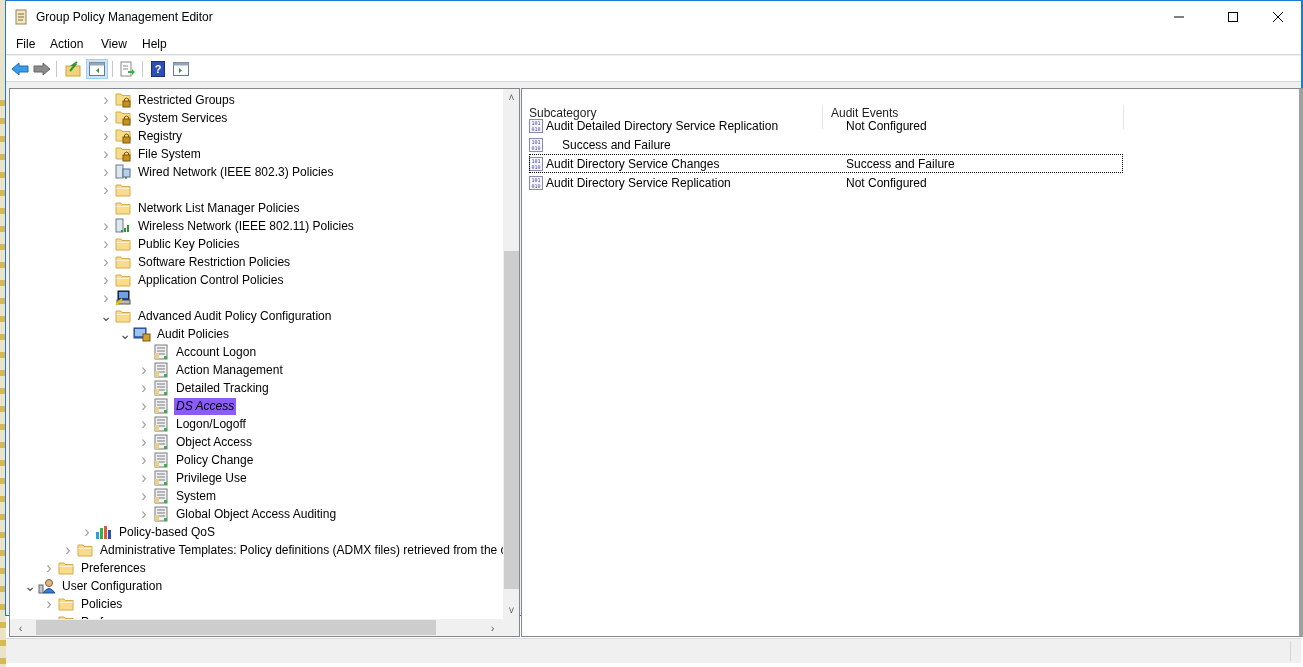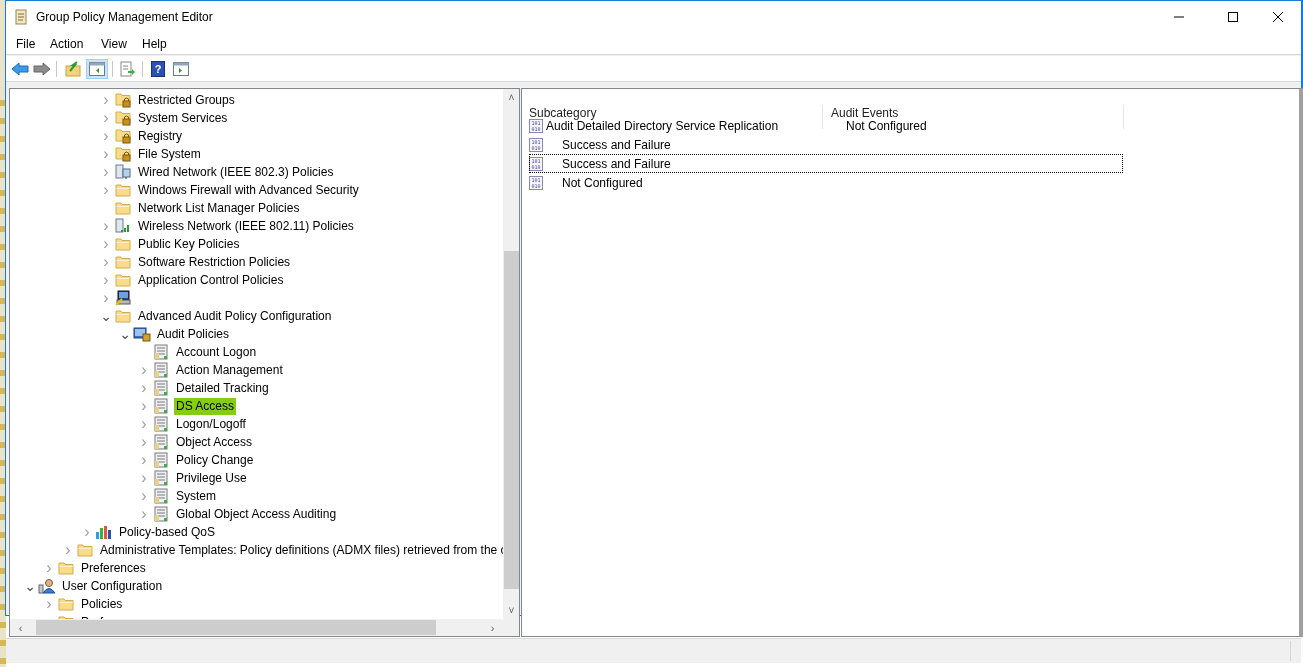--- a/index.html
+++ b/index.html
@@ -19,21 +19,21 @@
   .tb.active { background: #cce4f7; border: 1px solid #99d1ff; }
   .tb-sep { position: absolute; top: 5px; width: 1px; height: 16px; background: #c8c8c8; }
   .strip { position: absolute; left: 0; top: 82px; width: 100%; height: 5px; background: #f0f0f0; }
   .left-pane { position: absolute; left: 3px; top: 87px; width: 511px; height: 549px; background: #fff; border: 1px solid #828790; overflow: hidden; }
   .right-pane { position: absolute; left: 515px; top: 87px; width: 782px; height: 549px; background: #fff; border: 1px solid #828790; border-right: 4px solid #a0a0a0; }
   .tree { position: absolute; left: 0; top: 2px; width: 490px; }
   .tree-row { position: absolute; height: 18px; display:flex; align-items:center; white-space: nowrap; }
   .tree-row .chev { width: 16px; height: 18px; display:flex; align-items:center; justify-content:center; color:#a0a0a0; font-size: 11px; }
   .tree-row .ico { width: 18px; height: 16px; display:flex; align-items:center; justify-content:center; margin-right: 4px; }
   .tree-row .lbl { font-size: 12px; padding: 0 2px; line-height: 17px; }
-  .tree-row.selected .lbl { background: #84cc16; }
+  .tree-row.selected .lbl { background: #8b5cf6; font-style: italic; }
   .vscroll { position: absolute; left: 493px; top: 0; width: 17px; height: 530px; background: #f0f0f0; }
   .vscroll .thumb { position: absolute; left: 1px; top: 162px; width: 15px; height: 338px; background: #cdcdcd; }
   .vscroll .arrow { position:absolute; left:0; width:17px; height:17px; display:flex; align-items:center; justify-content:center; color:#606060; font-size:10px; }
   .hscroll { position: absolute; left: 0; top: 530px; width: 493px; height: 17px; background: #f0f0f0; }
   .hscroll .thumb { position: absolute; left: 26px; top: 1px; width: 400px; height: 15px; background: #cdcdcd; }
   .hscroll .arrow { position:absolute; top:0; width:17px; height:17px; display:flex; align-items:center; justify-content:center; color:#606060; font-size:11px; }
   .corner { position:absolute; left:493px; top:530px; width:17px; height:17px; background:#f0f0f0; }
   .list-header { position: absolute; left: 0; top: 12px; width: 100%; height: 24px; }
   .col-h { position: absolute; top: 0; height: 24px; line-height: 24px; padding-left: 7px; font-size: 12px; color: #1e1e1e; }
   .col-div { position: absolute; top: 4px; width: 1px; height: 24px; background: #e5e5e5; }
@@ -230,21 +230,20 @@
           <span class="lbl">Wired Network (IEEE 802.3) Policies</span>
         </div>
         <div class="tree-row" style="left: 88px; top: 90px;">
           <span class="chev" style="font-size: 16px;">›</span>
           <span class="ico">
             <svg width="16" height="14" viewBox="0 0 16 14">
               <path d="M1 2 L6 2 L7 3.5 L15 3.5 L15 13 L1 13 Z" fill="#f8dc8c" stroke="#d2ac4a"></path>
               <rect x="1.5" y="5" width="13" height="1" fill="#fff4cf"></rect>
             </svg>
           </span>
-          <span class="lbl">Windows Firewall with Advanced Security</span>
         </div>
         <div class="tree-row" style="left: 88px; top: 108px;">
           <span class="chev"></span>
           <span class="ico">
             <svg width="16" height="14" viewBox="0 0 16 14">
               <path d="M1 2 L6 2 L7 3.5 L15 3.5 L15 13 L1 13 Z" fill="#f8dc8c" stroke="#d2ac4a"></path>
               <rect x="1.5" y="5" width="13" height="1" fill="#fff4cf"></rect>
             </svg>
           </span>
           <span class="lbl">Network List Manager Policies</span>
@@ -573,28 +572,30 @@
               <text x="7" y="12" font-size="5" text-anchor="middle" fill="#4a4a9a" font-family="DejaVu Sans Mono, monospace">010</text>
             </svg></span>
           <span class="c2">Success and Failure</span>
         </div>
         <div class="list-row focus" style="top: 65px;">
           <span class="ico"><svg width="14" height="14" viewBox="0 0 14 14">
               <rect x="0.5" y="0.5" width="13" height="13" fill="#f4f4fb" stroke="#8a8ab0"></rect>
               <text x="7" y="6" font-size="5" text-anchor="middle" fill="#4a4a9a" font-family="DejaVu Sans Mono, monospace">101</text>
               <text x="7" y="12" font-size="5" text-anchor="middle" fill="#4a4a9a" font-family="DejaVu Sans Mono, monospace">010</text>
             </svg></span>
+          <span class="c1">Audit Directory Service Changes</span>
           <span class="c2">Success and Failure</span>
         </div>
         <div class="list-row" style="top: 84px;">
           <span class="ico"><svg width="14" height="14" viewBox="0 0 14 14">
               <rect x="0.5" y="0.5" width="13" height="13" fill="#f4f4fb" stroke="#8a8ab0"></rect>
               <text x="7" y="6" font-size="5" text-anchor="middle" fill="#4a4a9a" font-family="DejaVu Sans Mono, monospace">101</text>
               <text x="7" y="12" font-size="5" text-anchor="middle" fill="#4a4a9a" font-family="DejaVu Sans Mono, monospace">010</text>
             </svg></span>
+          <span class="c1">Audit Directory Service Replication</span>
           <span class="c2">Not Configured</span>
         </div>
       </div>
   </div>
 
   <div class="statusbar">
     <div class="grip"></div>
   </div>
 </div>
 

